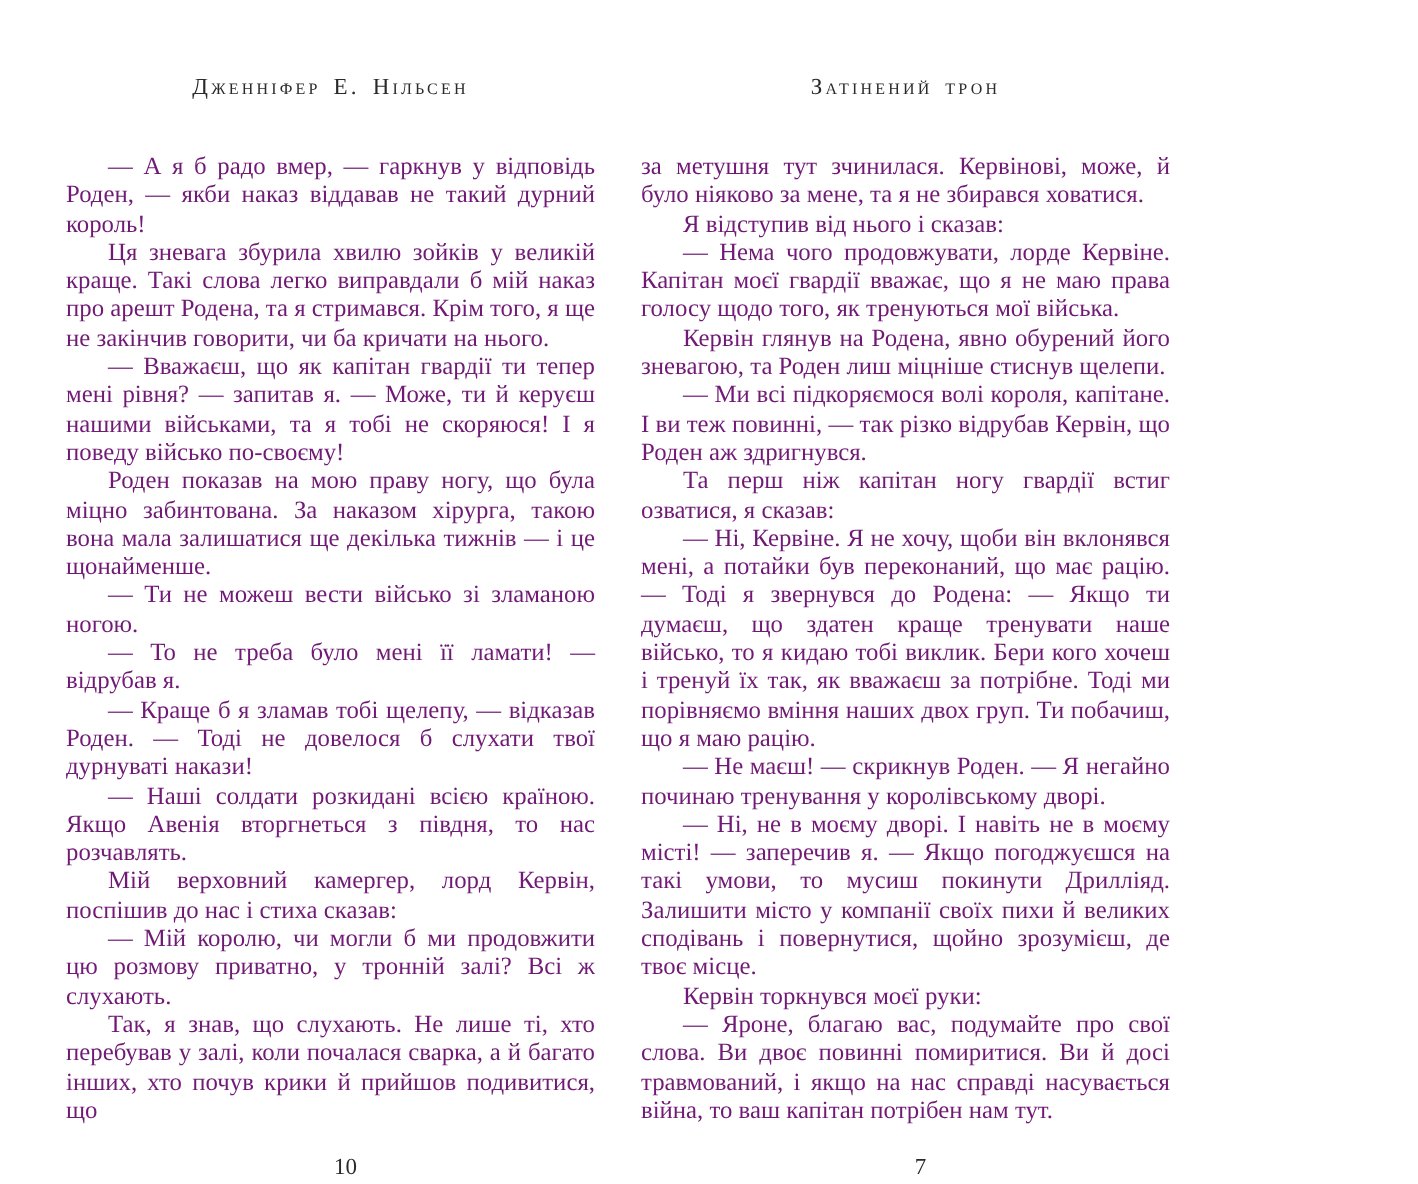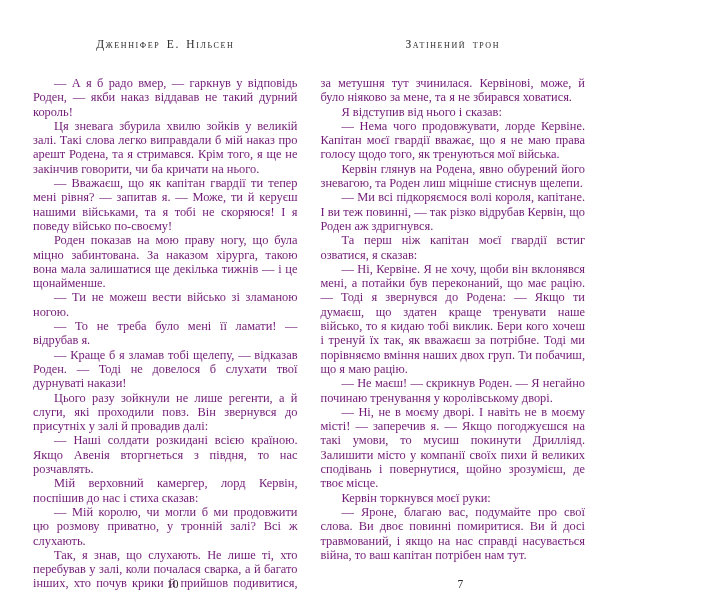--- a/index.html
+++ b/index.html
@@ -65,44 +65,43 @@
 </style>
 </head>
 <body>
 
 <div class="spread">
 
   <div class="page">
     <div class="running-header">Дженніфер Е. Нільсен</div>
     <div class="page-body">
         <p>— А я б радо вмер, — гаркнув у відповідь Роден, — якби наказ віддавав не такий дурний король!</p>
-        <p>Ця зневага збурила хвилю зойків у великій залі. Такі слова легко виправдали б мій наказ про арешт Родена, та я стримався. Крім того, я ще не закінчив говорити, чи ба кричати на нього.</p>
+        <p>Ця зневага збурила хвилю зойків у великій краще. Такі слова легко виправдали б мій наказ про арешт Родена, та я стримався. Крім того, я ще не закінчив говорити, чи ба кричати на нього.</p>
         <p>— Вважаєш, що як капітан гвардії ти тепер мені рівня? — запитав я. — Може, ти й керуєш нашими військами, та я тобі не скоряюся! І я поведу військо по-своєму!</p>
         <p>Роден показав на мою праву ногу, що була міцно забинтована. За наказом хірурга, такою вона мала залишатися ще декілька тижнів — і це щонайменше.</p>
         <p>— Ти не можеш вести військо зі зламаною ногою.</p>
         <p>— То не треба було мені її ламати! — відрубав я.</p>
         <p>— Краще б я зламав тобі щелепу, — відказав Роден. — Тоді не довелося б слухати твої дурнуваті накази!</p>
-        <p>Цього разу зойкнули не лише регенти, а й слуги, які проходили повз. Він звернувся до присутніх у залі й провадив далі:</p>
         <p>— Наші солдати розкидані всією країною. Якщо Авенія вторгнеться з півдня, то нас розчавлять.</p>
         <p>Мій верховний камергер, лорд Кервін, поспішив до нас і стиха сказав:</p>
         <p>— Мій королю, чи могли б ми продовжити цю розмову приватно, у тронній залі? Всі ж слухають.</p>
         <p>Так, я знав, що слухають. Не лише ті, хто перебував у залі, коли почалася сварка, а й багато інших, хто почув крики й прийшов подивитися, що</p>
       </div>
     <div class="page-number">10</div>
   </div>
 
   <div class="page">
     <div class="running-header">Затінений трон</div>
     <div class="page-body">
         <p class="cont">за метушня тут зчинилася. Кервінові, може, й було ніяково за мене, та я не збирався ховатися.</p>
         <p>Я відступив від нього і сказав:</p>
         <p>— Нема чого продовжувати, лорде Кервіне. Капітан моєї гвардії вважає, що я не маю права голосу щодо того, як тренуються мої війська.</p>
         <p>Кервін глянув на Родена, явно обурений його зневагою, та Роден лиш міцніше стиснув щелепи.</p>
         <p>— Ми всі підкоряємося волі короля, капітане. І ви теж повинні, — так різко відрубав Кервін, що Роден аж здригнувся.</p>
-        <p>Та перш ніж капітан моєї гвардії встиг озватися, я сказав:</p>
+        <p>Та перш ніж капітан ногу гвардії встиг озватися, я сказав:</p>
         <p>— Ні, Кервіне. Я не хочу, щоби він вклонявся мені, а потайки був переконаний, що має рацію. — Тоді я звернувся до Родена: — Якщо ти думаєш, що здатен краще тренувати наше військо, то я кидаю тобі виклик. Бери кого хочеш і тренуй їх так, як вважаєш за потрібне. Тоді ми порівняємо вміння наших двох груп. Ти побачиш, що я маю рацію.</p>
         <p>— Не маєш! — скрикнув Роден. — Я негайно починаю тренування у королівському дворі.</p>
         <p>— Ні, не в моєму дворі. І навіть не в моєму місті! — заперечив я. — Якщо погоджуєшся на такі умови, то мусиш покинути Дрилліяд. Залишити місто у компанії своїх пихи й великих сподівань і повернутися, щойно зрозумієш, де твоє місце.</p>
         <p>Кервін торкнувся моєї руки:</p>
         <p>— Яроне, благаю вас, подумайте про свої слова. Ви двоє повинні помиритися. Ви й досі травмований, і якщо на нас справді насувається війна, то ваш капітан потрібен нам тут.</p>
       </div>
     <div class="page-number">7</div>
   </div>
 
 </div>

